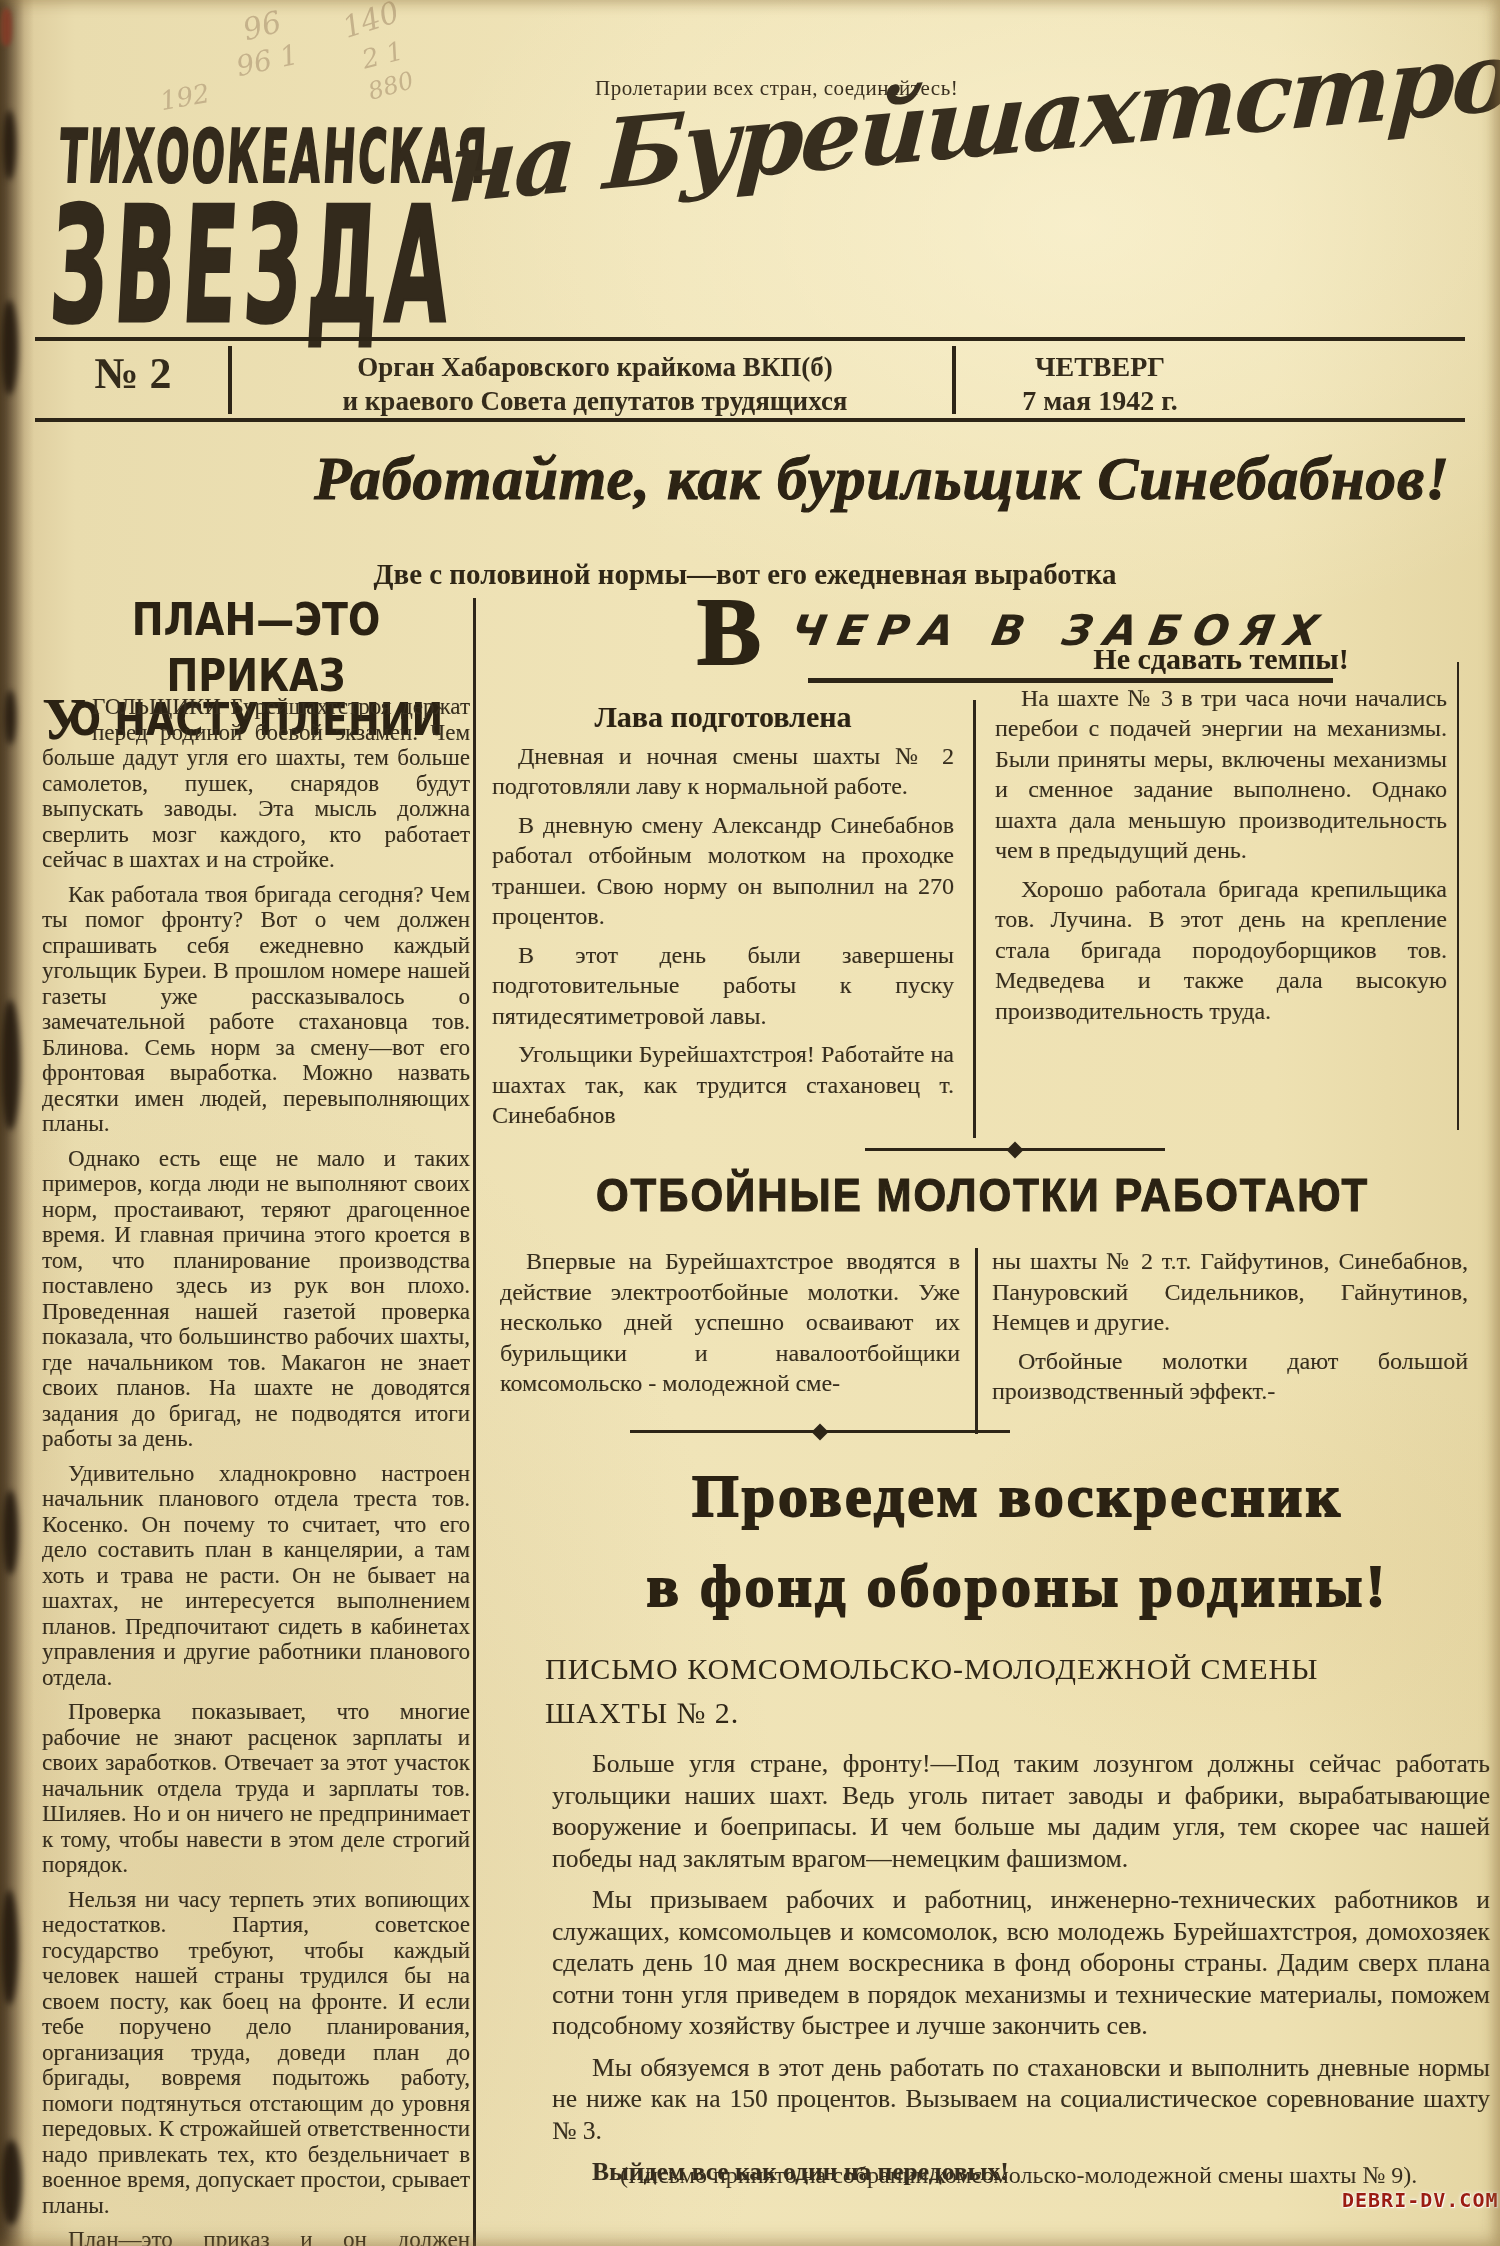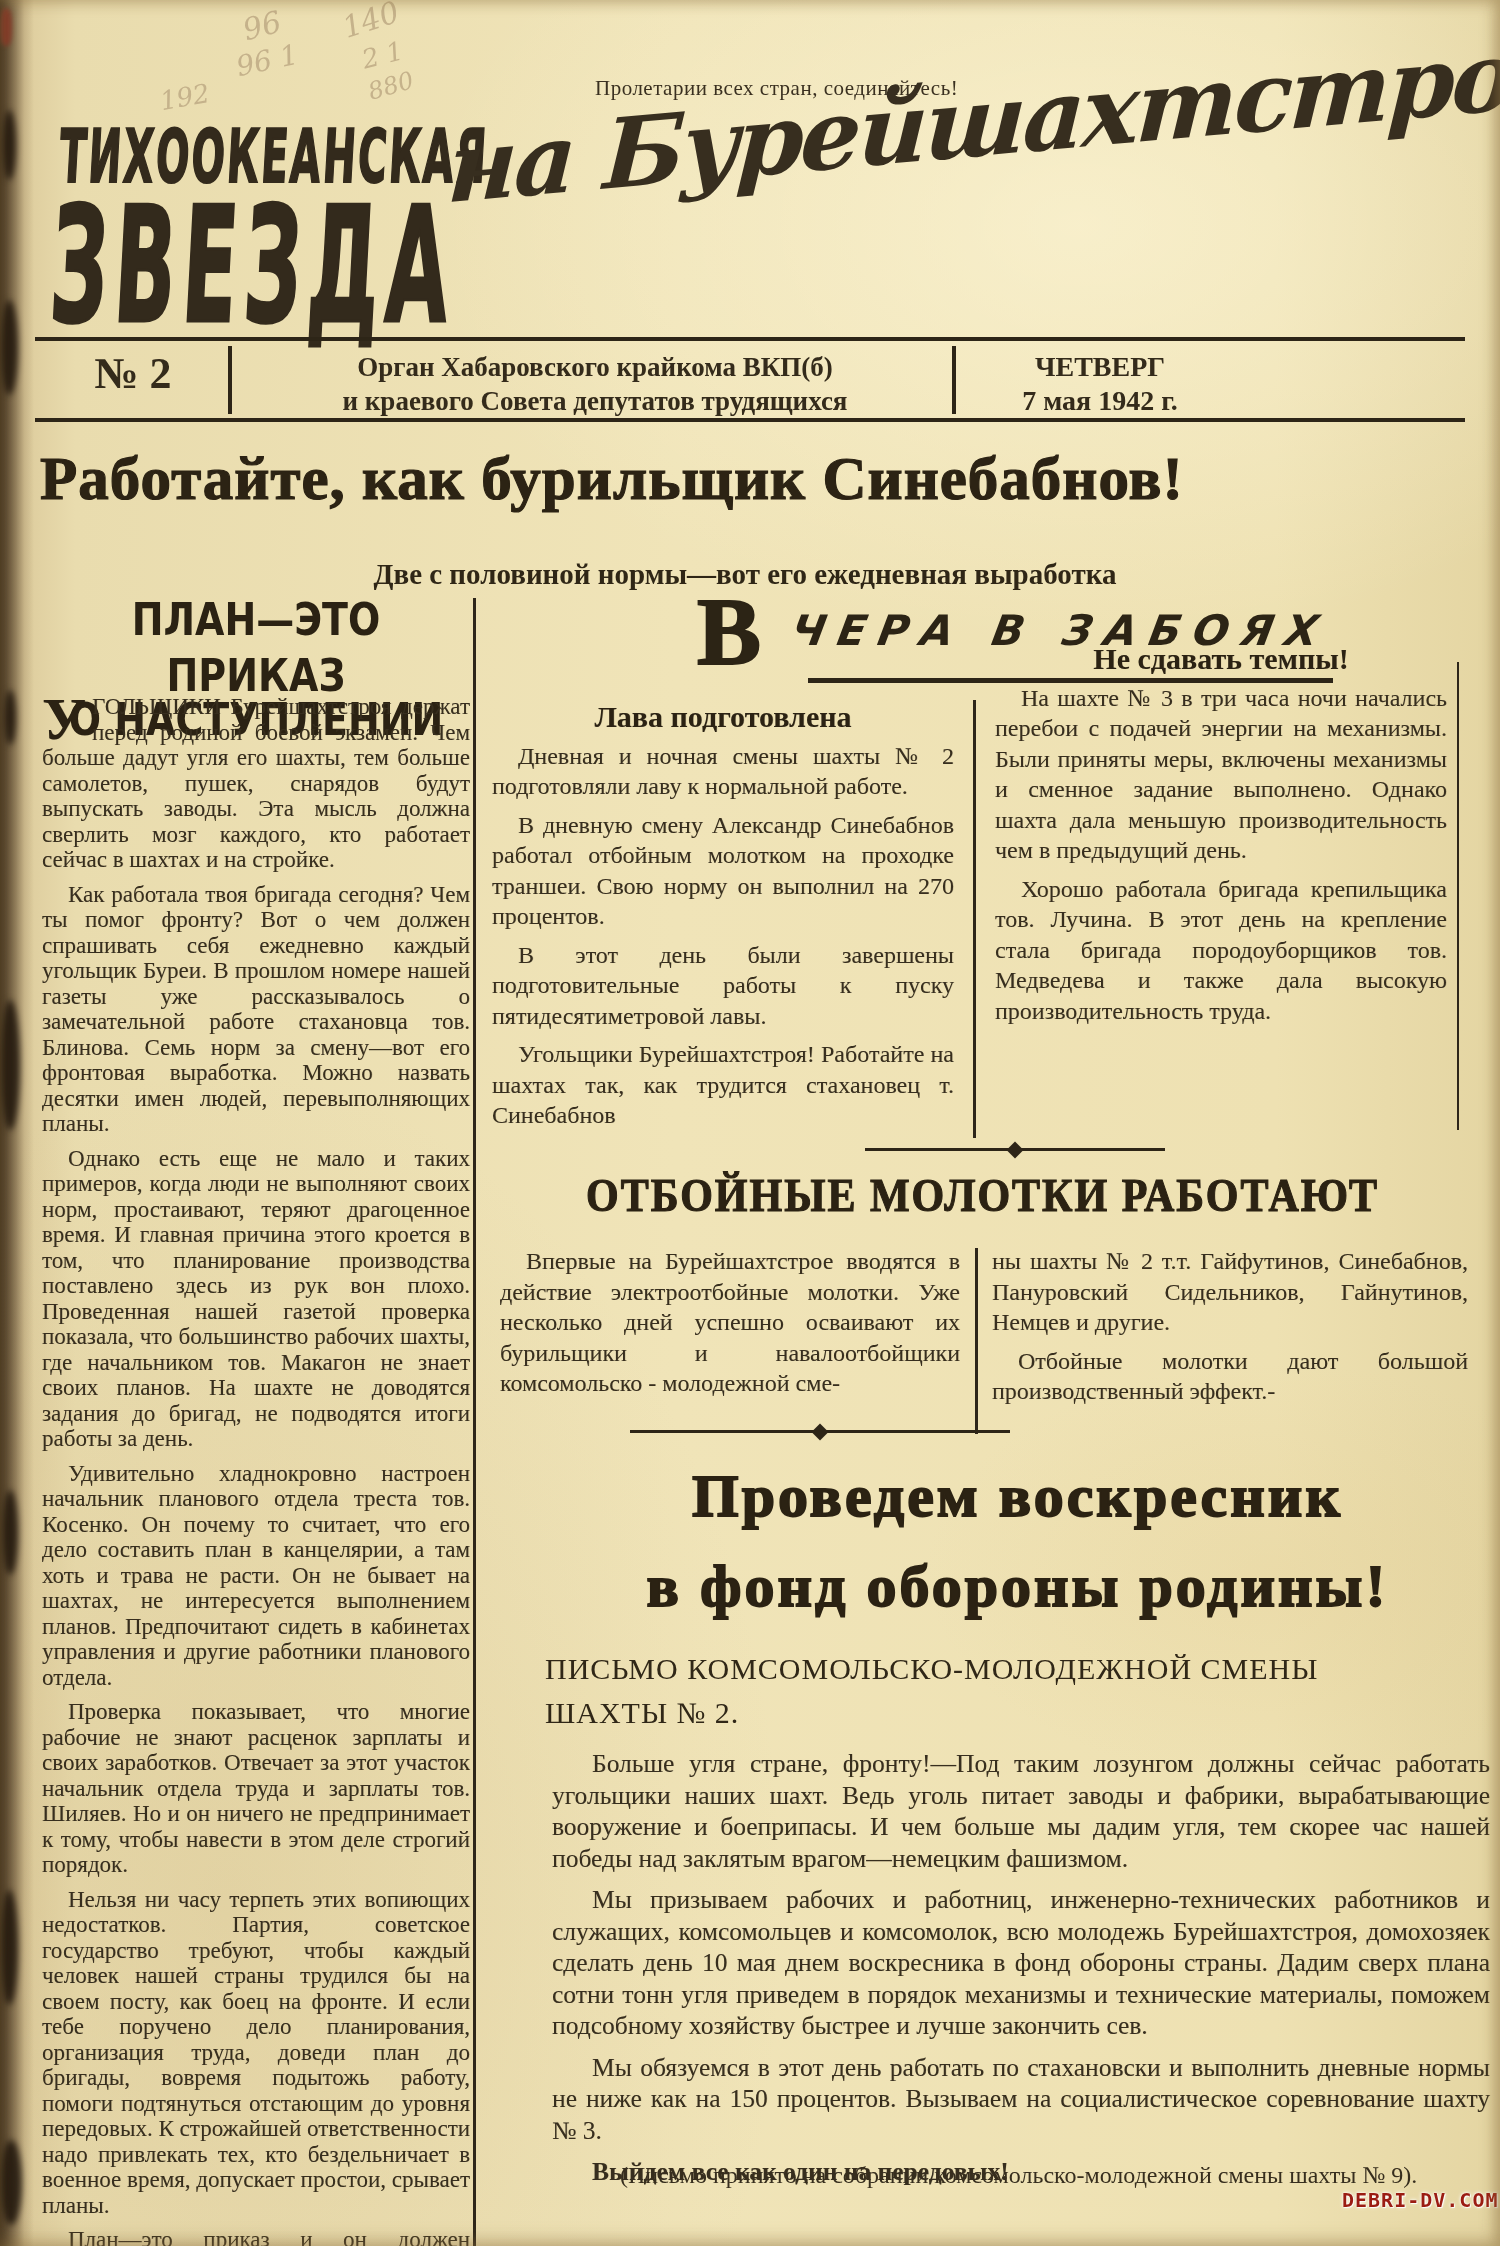--- a/index.html
+++ b/index.html
@@ -29,22 +29,22 @@
   .mast-script{position:absolute;left:448px;top:112px;font-family:"DejaVu Serif",serif;font-style:italic;font-weight:bold;
     font-size:96px;letter-spacing:-3px;color:#372e1f;transform:rotate(-5deg) skewX(-8deg);transform-origin:left center;white-space:nowrap;}
   
   .hrule{position:absolute;background:#2d2517;}
   .infobar-cell{position:absolute;text-align:center;color:#342b1b;}
   .issue-no{left:48px;top:348px;width:170px;font-size:44px;font-weight:bold;}
   .organ{left:250px;top:350px;width:690px;font-size:27px;line-height:34px;font-weight:bold;}
   .daydate{left:960px;top:350px;width:280px;font-size:28px;line-height:34px;font-weight:bold;}
   .vbar{position:absolute;width:4px;background:#2d2517;}
   
-  .headline{position:absolute;left:40px;top:444px;width:1410px;text-align:left;font-size:61px;font-weight:bold;
-    color:#2c2314;-webkit-text-stroke:1.2px #2c2314;letter-spacing:1px;}
+  .headline{position:absolute;left:40px;top:444px;width:1410px;text-align:right;font-size:61px;font-weight:bold;
+    color:#2c2314;-webkit-text-stroke:1.2px #2c2314;letter-spacing:1px;font-style:italic;}
   .subhead{position:absolute;left:40px;top:558px;width:1410px;text-align:center;font-size:29px;font-weight:bold;color:#2f2616;}
   
   .vrule{position:absolute;width:3px;background:#2e261a;}
   .col-text p{margin:0 0 9px 0;text-align:justify;text-indent:26px;}
   .plan-head{position:absolute;left:42px;top:600px;width:428px;text-align:center;color:#2b2213;
     font-family:"DejaVu Sans","Liberation Sans",sans-serif;font-weight:bold;font-size:38px;line-height:48px;}
   .plan-head span{display:inline-block;transform:scaleY(1.15);}
   .plan-body{position:absolute;left:42px;top:694px;width:428px;font-size:23px;line-height:25.5px;
     text-shadow:.4px .4px 0 rgba(55,46,30,.25);}
   .plan-body .first{text-indent:0;}
@@ -53,21 +53,21 @@
   .vch-initial{position:absolute;left:697px;top:584px;font-size:96px;line-height:96px;font-weight:bold;color:#2c2415;-webkit-text-stroke:2px #2c2415;}
   .vch-title{position:absolute;left:792px;top:606px;font-family:"DejaVu Sans","Liberation Sans",sans-serif;font-weight:bold;
     font-style:italic;font-size:42px;letter-spacing:12px;color:#2c2415;transform:skewX(-10deg);white-space:nowrap;}
   .subcol{position:absolute;font-size:24px;line-height:30.5px;text-shadow:.4px .4px 0 rgba(55,46,30,.25);}
   .subcol h3{margin:0 0 8px 0;text-align:center;font-size:30px;color:#2b2213;}
   .subcol p{margin:0 0 8px 0;text-align:justify;text-indent:26px;}
   .noindent{text-indent:0 !important;}
   .divider{position:absolute;height:3px;background:#2d2517;}
   .divider .diamond{position:absolute;left:50%;top:50%;width:12px;height:12px;background:#2d2517;transform:translate(-50%,-50%) rotate(45deg);}
   .molotki-head{position:absolute;left:490px;top:1172px;width:985px;text-align:center;color:#2b2213;
-    font-family:Liberation Serif, serif;font-weight:bold;font-size:42px;letter-spacing:2px;-webkit-text-stroke:1px #2b2213;}
+    font-family:Liberation Sans, sans-serif;font-weight:bold;font-size:42px;letter-spacing:2px;-webkit-text-stroke:1px #2b2213;}
   .molotki-head span{display:inline-block;transform:scaleY(1.08);}
   
   .vos-head{position:absolute;left:545px;width:945px;text-align:center;font-weight:bold;font-size:60px;
     color:#2b2213;-webkit-text-stroke:1.8px #2b2213;letter-spacing:3px;}
   .vos-sub{position:absolute;left:545px;width:945px;text-align:left;font-size:30px;color:#302717;letter-spacing:1px;}
   .vos-body{position:absolute;left:552px;top:1748px;width:938px;font-size:25.5px;line-height:31.5px;
     text-shadow:.4px .4px 0 rgba(55,46,30,.25);}
   .vos-body p{margin:0 0 10px 0;text-align:justify;text-indent:40px;}
   .vos-call{font-weight:bold;}
   .vos-note{position:absolute;left:500px;top:2160px;width:1000px;font-size:24px;line-height:31px;text-indent:120px;}

